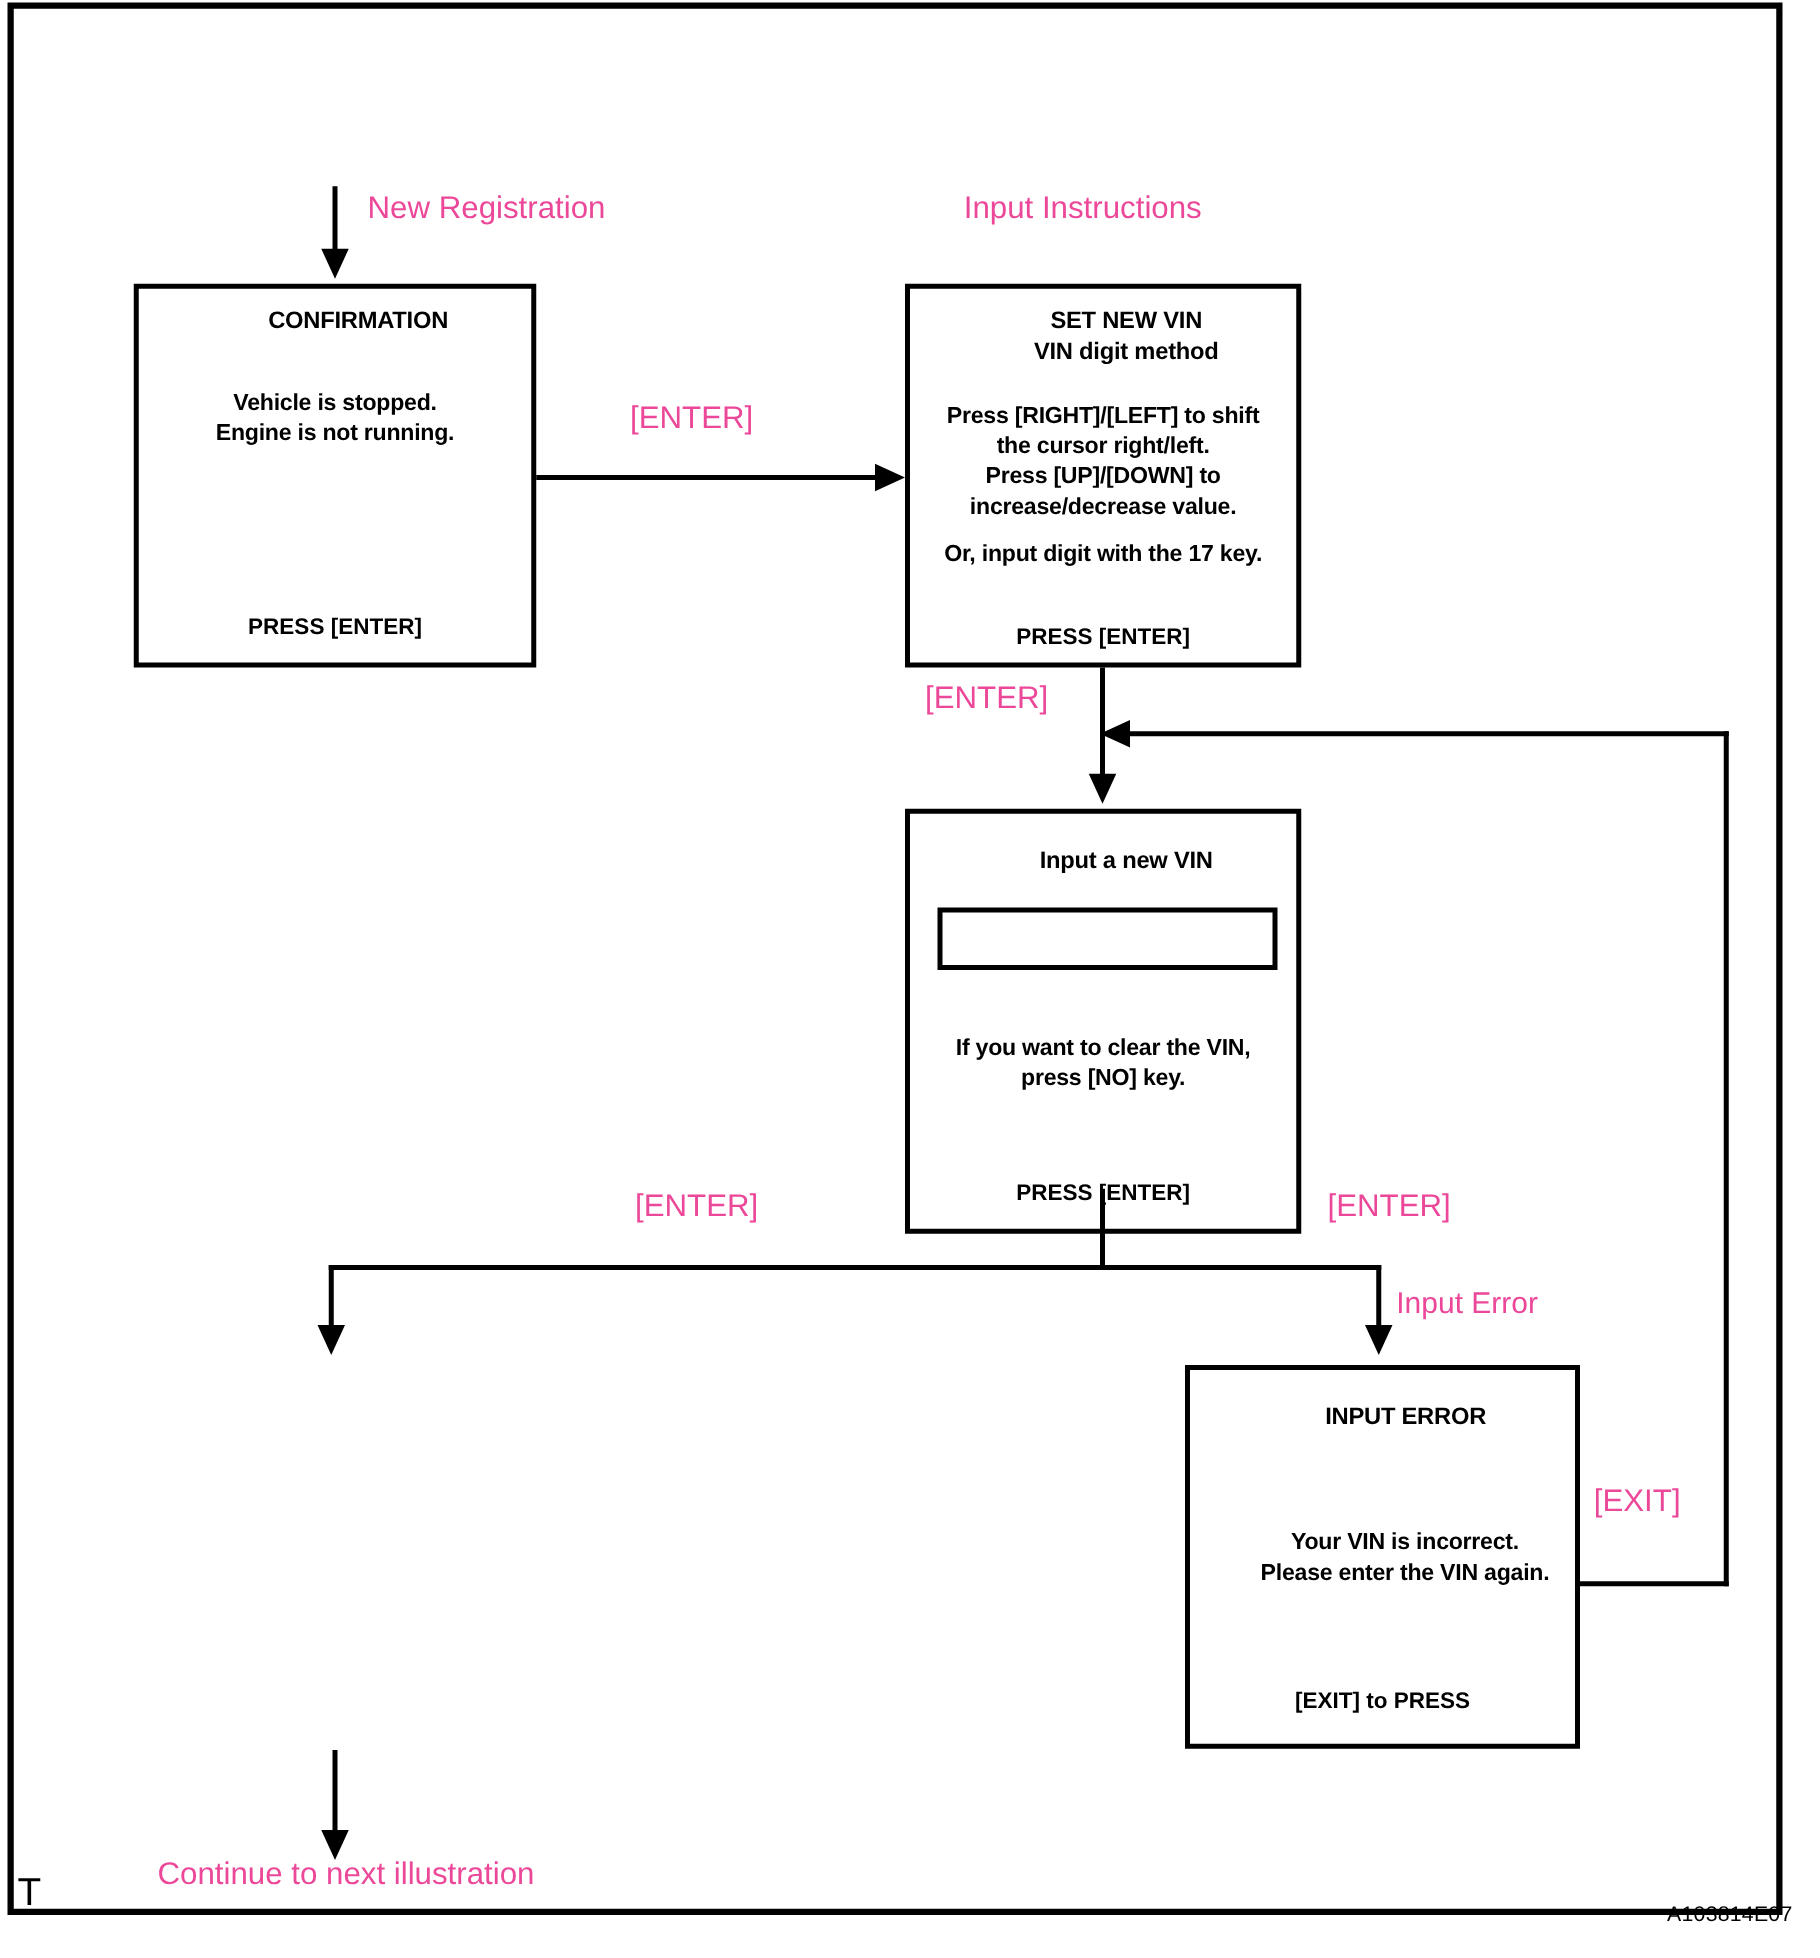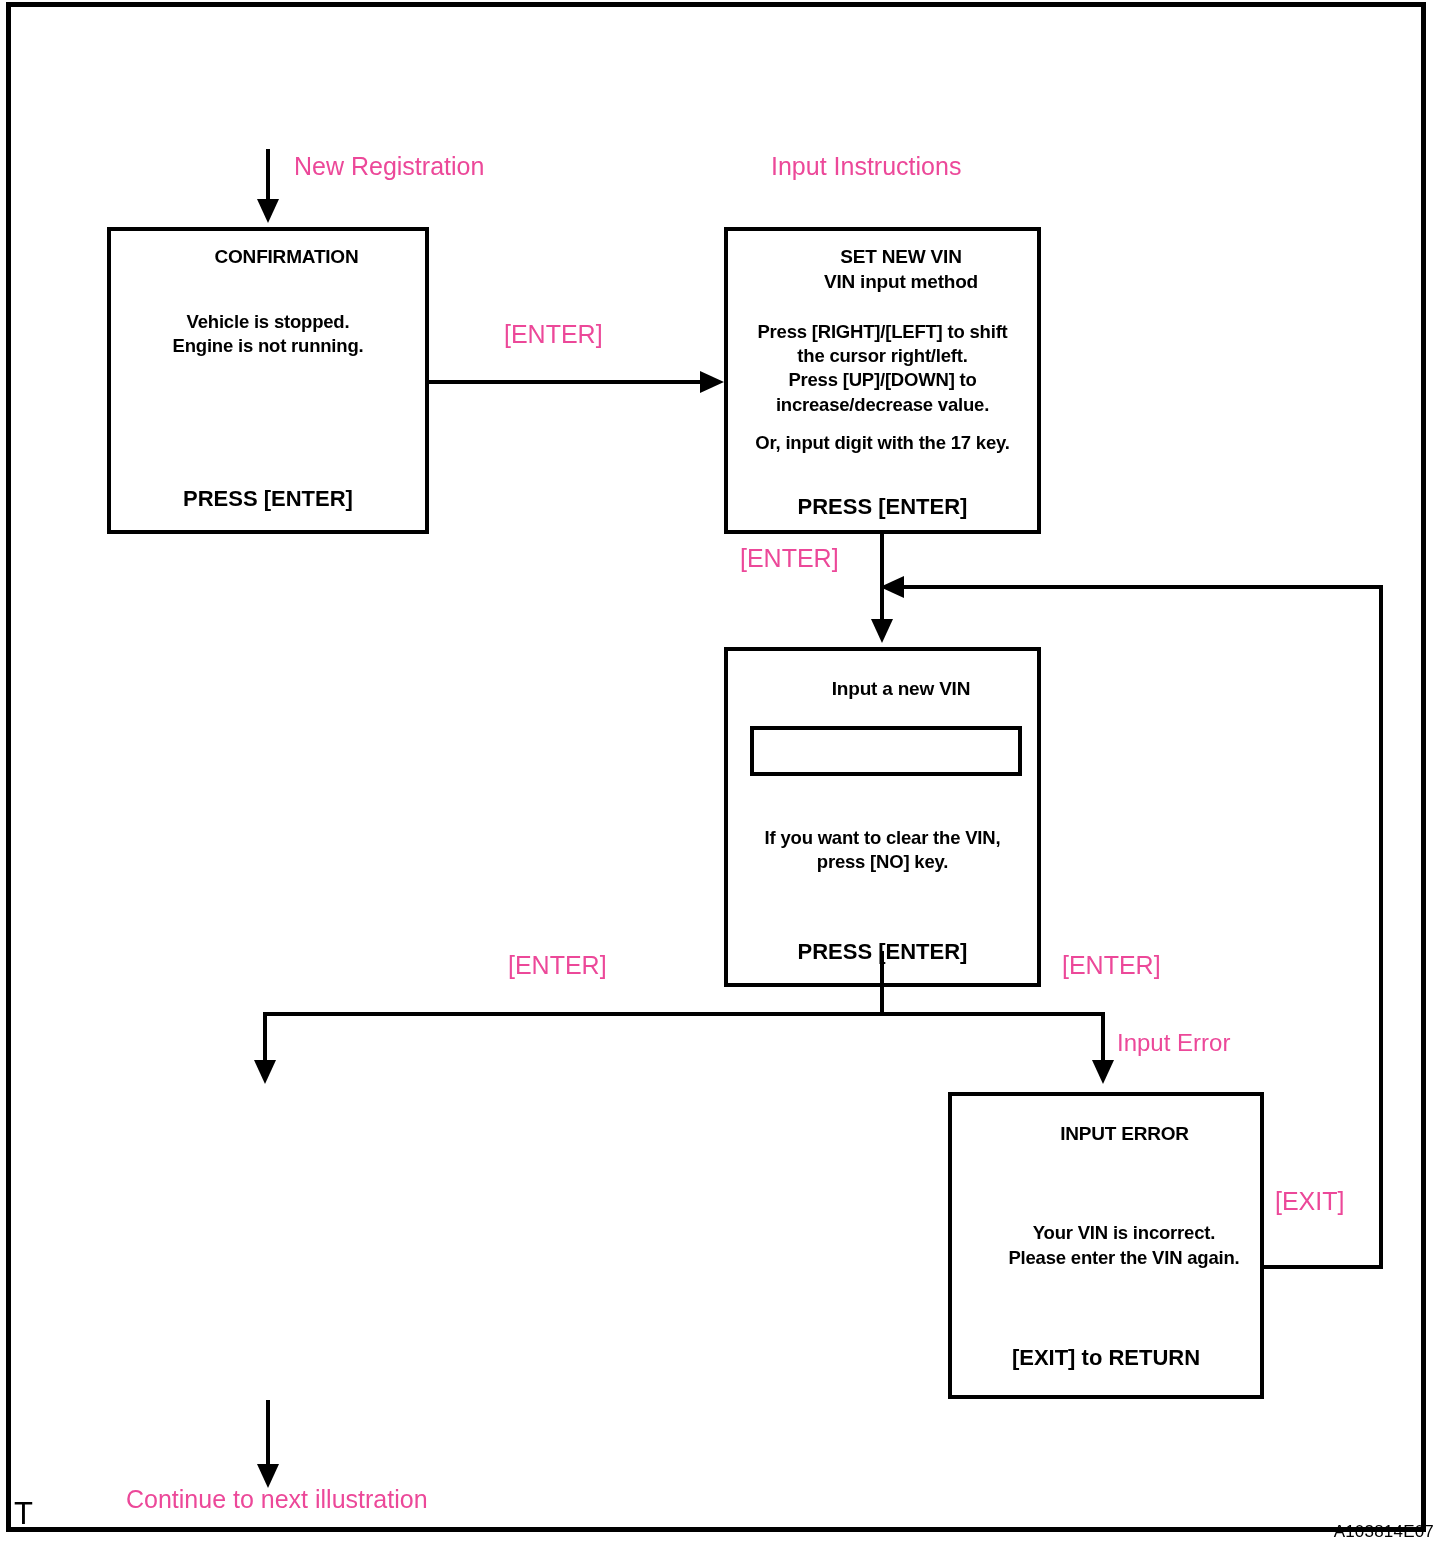--- a/index.html
+++ b/index.html
@@ -48,21 +48,21 @@
   .title-line {
     font-size: 19px;
     font-weight: bold;
     padding-left: 37px;
   }
   .body-line {
     font-size: 18.5px;
     font-weight: bold;
   }
   .footer-line {
-    font-size: 22px;
+    font-size: 18px;
     font-weight: bold;
     position: absolute;
     left: 0;
     right: 0;
   }
   .spacer-sm { height: 14px; }
   .spacer-md { height: 26px; }
   .spacer-lg { height: 40px; }
 
   
@@ -161,21 +161,21 @@
       <span class="footer-line" style="bottom:18px;">PRESS [ENTER]</span>
     </div>
 
     <div class="hline" style="left:418px; top:373px; width:275px;"></div>
     <div class="arrow-right" style="left:689px; top:364px;"></div>
     <div class="label" style="left:493px; top:313px;">[ENTER]</div>
 
     <div class="fbox" style="left:713px; top:220px; width:317px; height:307px;">
       <div class="spacer-sm"></div>
       <span class="line title-line">SET NEW VIN</span>
-      <span class="line title-line">VIN input method</span>
+      <span class="line title-line">VIN digit method</span>
       <div class="spacer-md"></div>
       <span class="line body-line">Press [RIGHT]/[LEFT] to shift</span>
       <span class="line body-line">the cursor right/left.</span>
       <span class="line body-line">Press [UP]/[DOWN]  to</span>
       <span class="line body-line">increase/decrease value.</span>
       <div class="spacer-sm"></div>
       <span class="line body-line">Or, input digit with the 17 key.</span>
       <span class="footer-line" style="bottom:10px;">PRESS [ENTER]</span>
     </div>
 
@@ -213,20 +213,20 @@
 
     <div class="vline" style="left:255px; top:1393px; height:68px;"></div>
     <div class="arrow-down" style="left:246px; top:1457px;"></div>
     <div class="label" style="left:115px; top:1478px;">Continue to next illustration</div>
 
     <div class="fbox" style="left:937px; top:1085px; width:316px; height:307px;">
       <div class="spacer-md"></div>
       <span class="line title-line">INPUT  ERROR</span>
       <span class="line body-line" style="position:absolute; left:0; right:0; top:125px;padding-left:36px;">Your VIN is incorrect.</span>
       <span class="line body-line" style="position:absolute; left:0; right:0; top:150px;margin-left:36px;">Please enter the VIN again.</span>
-      <span class="footer-line" style="bottom:24px;">[EXIT] to RETURN</span>
+      <span class="footer-line" style="bottom:24px;">[EXIT] to PRESS</span>
     </div>
 
   </div>
 
   <div class="corner-mark" id="sheet-mark">T</div>
   <div class="corner-mark" id="figure-code">A103814E07</div>
 </div>
 
 </body></html>

